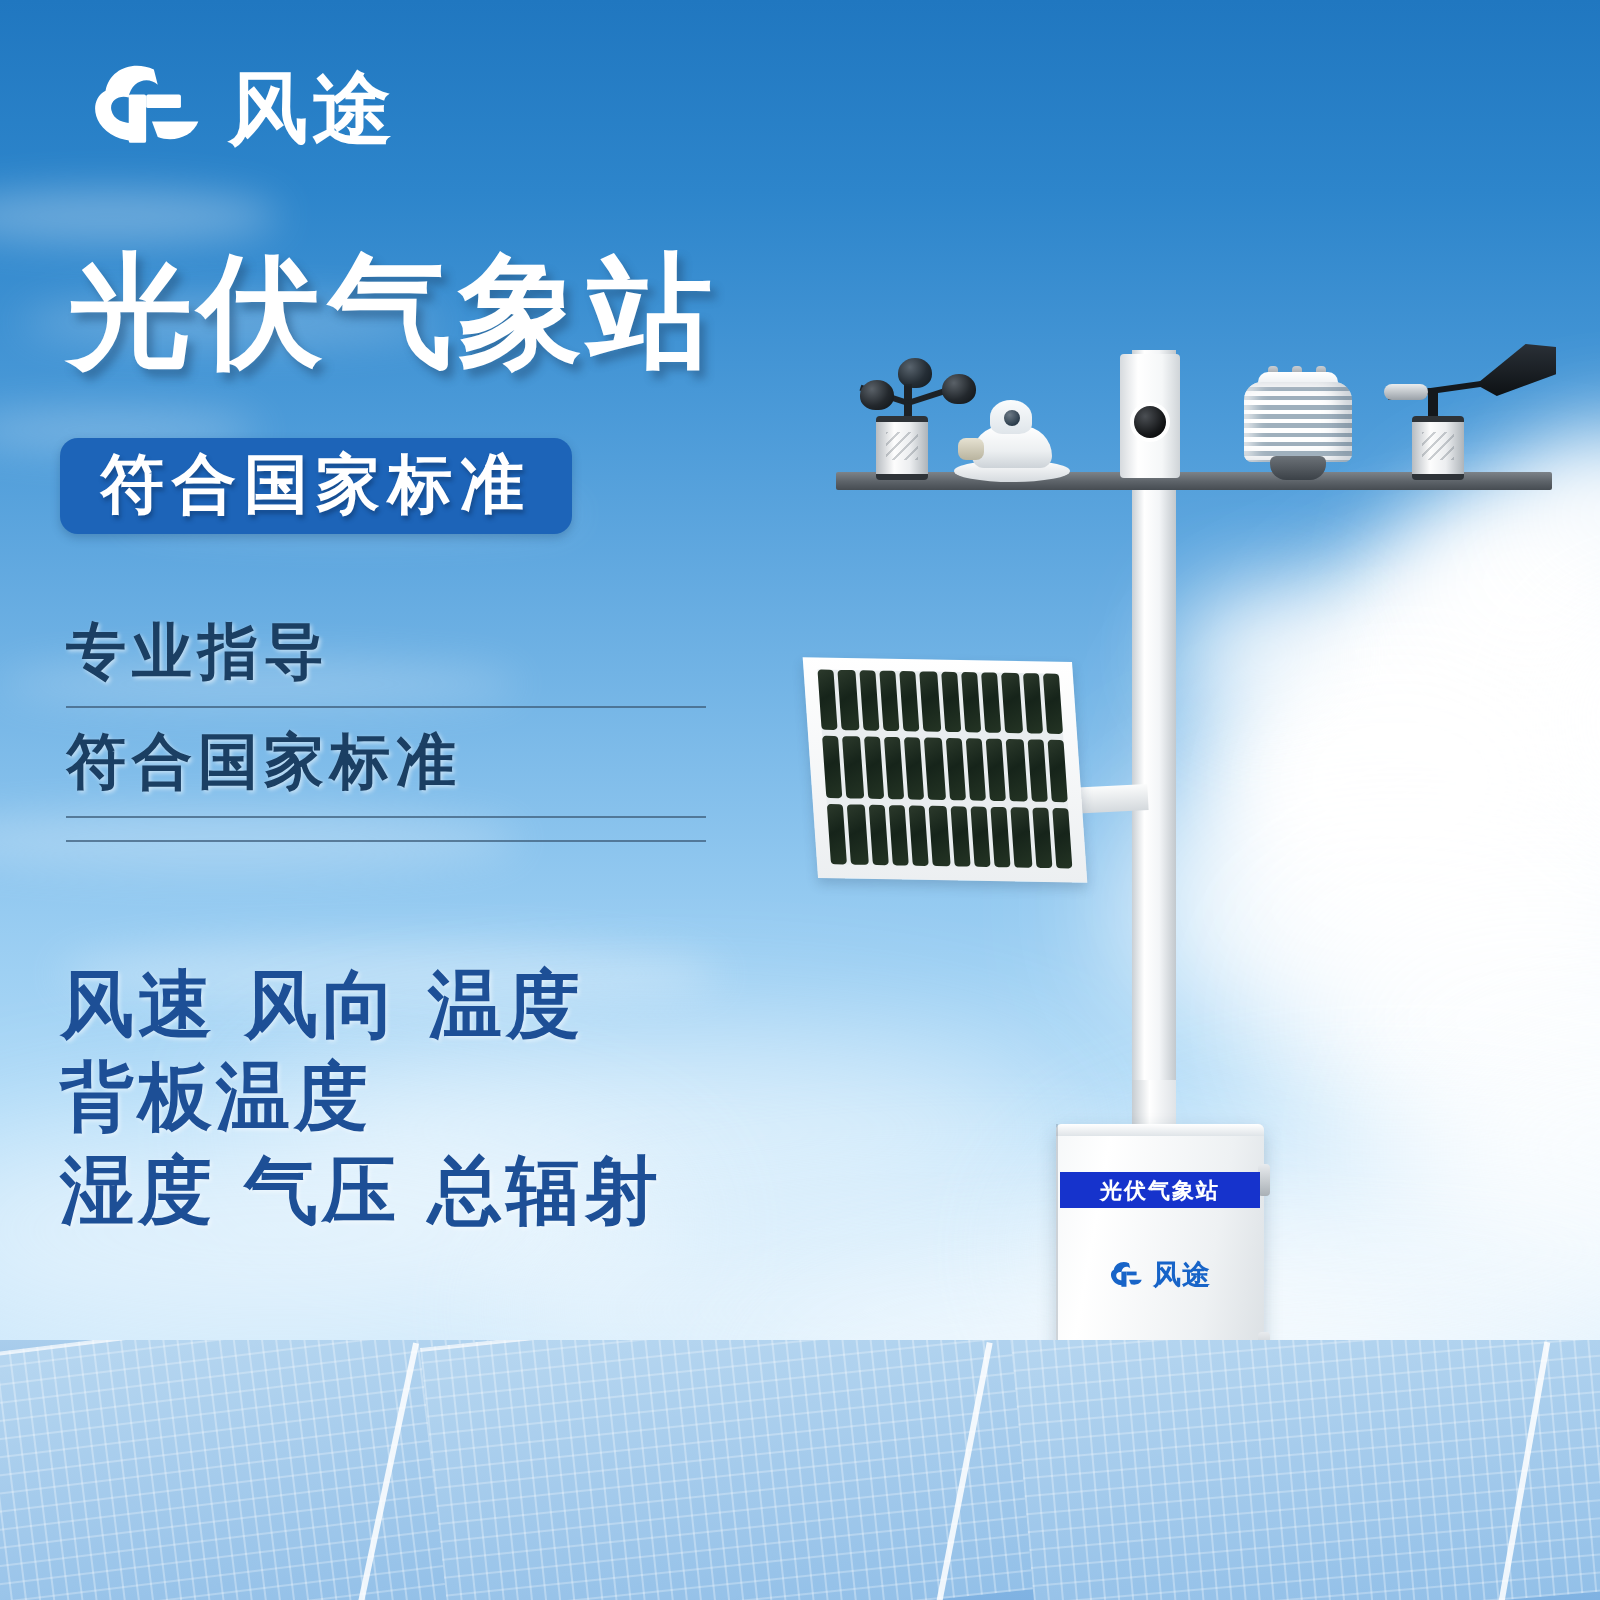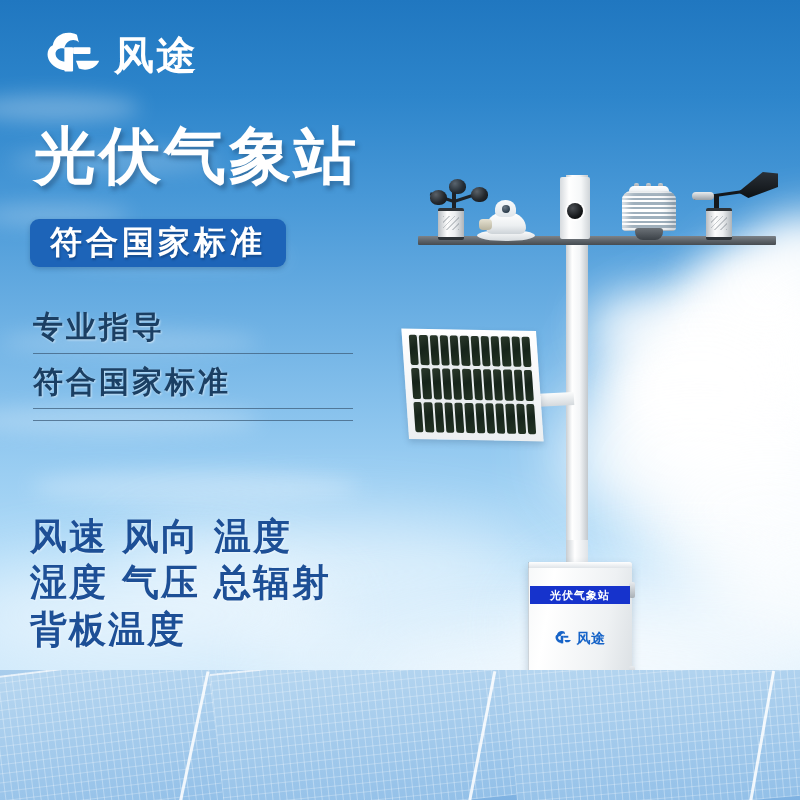--- a/index.html
+++ b/index.html
@@ -69,21 +69,21 @@
   .feat{
     font-family:"DejaVu Serif","Liberation Serif",serif;
     font-size:30px;font-weight:700;color:#1b3f63;letter-spacing:3px;
     line-height:1;white-space:nowrap;
     padding:2px 0 11px 0;
     text-shadow:1px 1px 2px rgba(255,255,255,.55);
   }
   .frule{height:1px;background:#3f5f7c;opacity:.75;margin-bottom:11px;}
 
   
-  #params{position:absolute;left:30px;top:513px;}
+  #params{position:absolute;left:30px;top:479px;}
   .prow{
     font-family:"DejaVu Serif","Liberation Serif",serif;
     font-size:37px;font-weight:700;color:#1d4f96;letter-spacing:2px;
     line-height:1.25;white-space:nowrap;
     text-shadow:1px 1px 2px rgba(255,255,255,.5);
   }
   .prow .gap{display:inline-block;width:14px;}
 
   
   #farm{
@@ -461,20 +461,20 @@
     <div class="feat">符合国家标准</div>
     <div class="frule"></div>
     <div class="frule"></div>
   </div>
 
   <div id="params">
     <div class="prow">
       <span>风速</span><span class="gap"></span><span>风向</span><span class="gap"></span><span>温度</span>
     </div>
     <div class="prow">
+      <span>背板温度</span>
+    </div>
+    <div class="prow">
       <span>湿度</span><span class="gap"></span><span>气压</span><span class="gap"></span><span>总辐射</span>
     </div>
-    <div class="prow">
-      <span>背板温度</span>
-    </div>
   </div>
 
 </div>
 
 </body></html>

